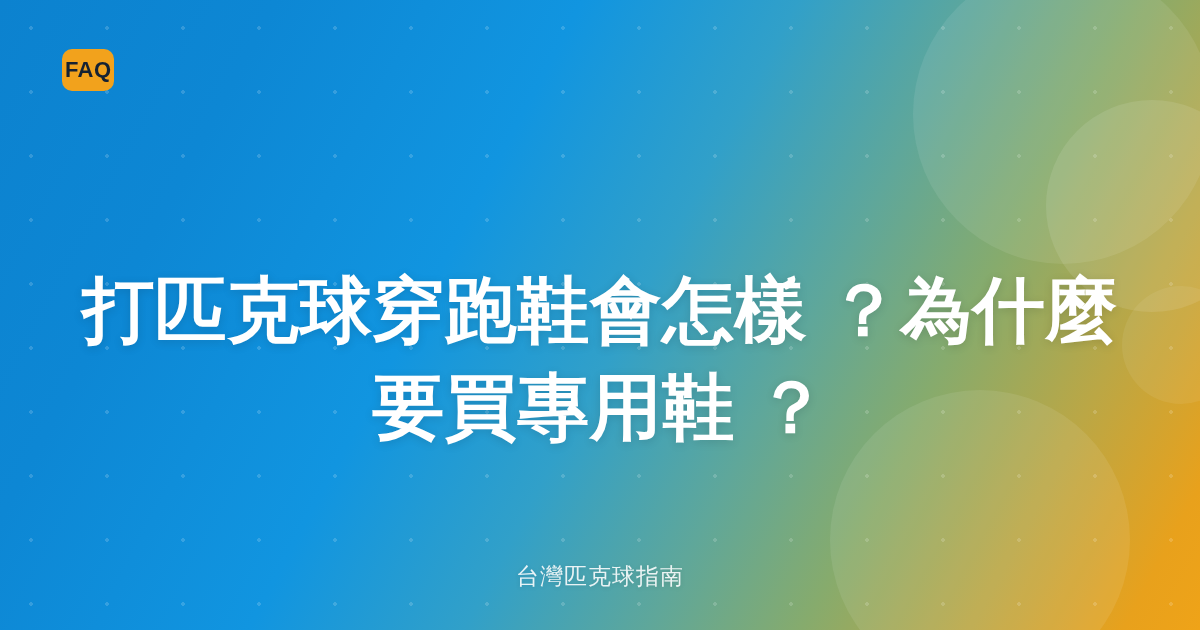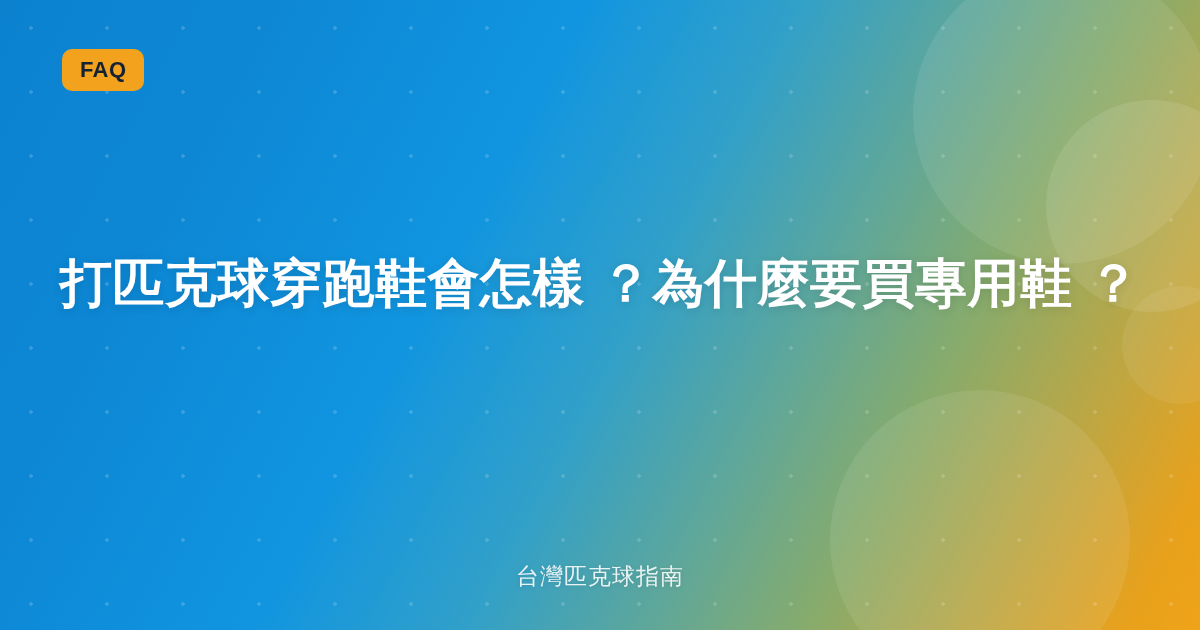--- a/index.html
+++ b/index.html
@@ -47,21 +47,21 @@
   .blob-b { width: 212px; height: 212px; left: 1046px; top: 100px; background: rgba(255,255,255,0.10); }
   .blob-c { width: 300px; height: 300px; left: 830px; top: 390px; }
   .blob-d { width: 118px; height: 118px; left: 1122px; top: 286px; background: rgba(255,255,255,0.07); }
 
   
   #badge {
     position: absolute;
     left: 62px;
     top: 49px;
     height: 42px;
-    padding: 0 18px;
+    padding: 0 3px;
     display: flex;
     align-items: center;
     justify-content: center;
     background: #f2a21c;
     color: #152233;
     border-radius: 10px;
     font-size: 22px;
     font-weight: 700;
     letter-spacing: 0.4px;
     line-height: 1;
@@ -69,21 +69,21 @@
   }
 
   
   #title {
     position: absolute;
     left: 60px;
     right: 60px;
     top: 214px;
     text-align: center;
     color: #ffffff;
-    font-size: 52px;
+    font-size: 72px;
     font-weight: 700;
     line-height: 1.34;
     letter-spacing: 0.5px;
     text-shadow: 0 2px 10px rgba(0,0,0,0.13);
     white-space: pre-wrap;
     word-break: break-all;
   }
 
   
   #footer {

